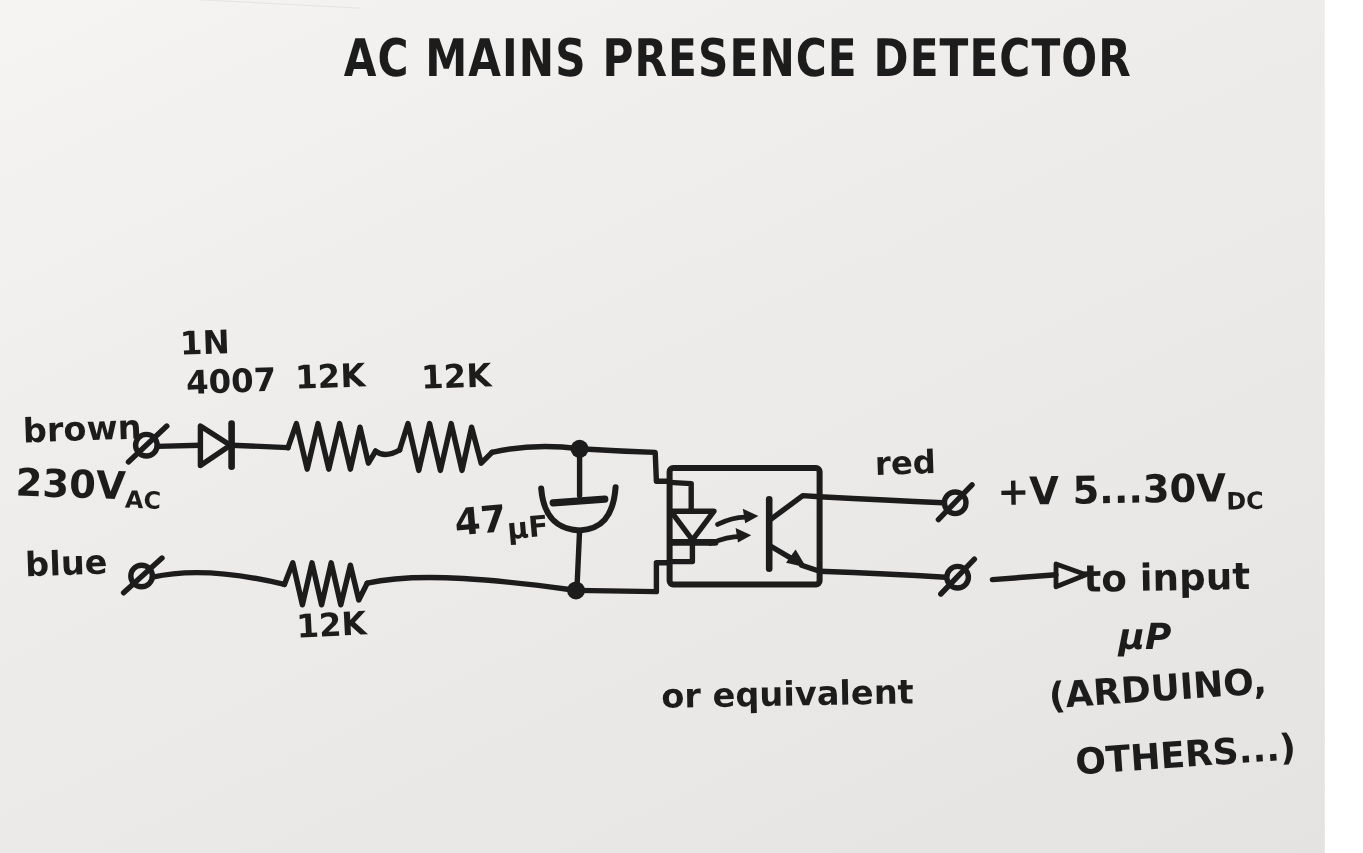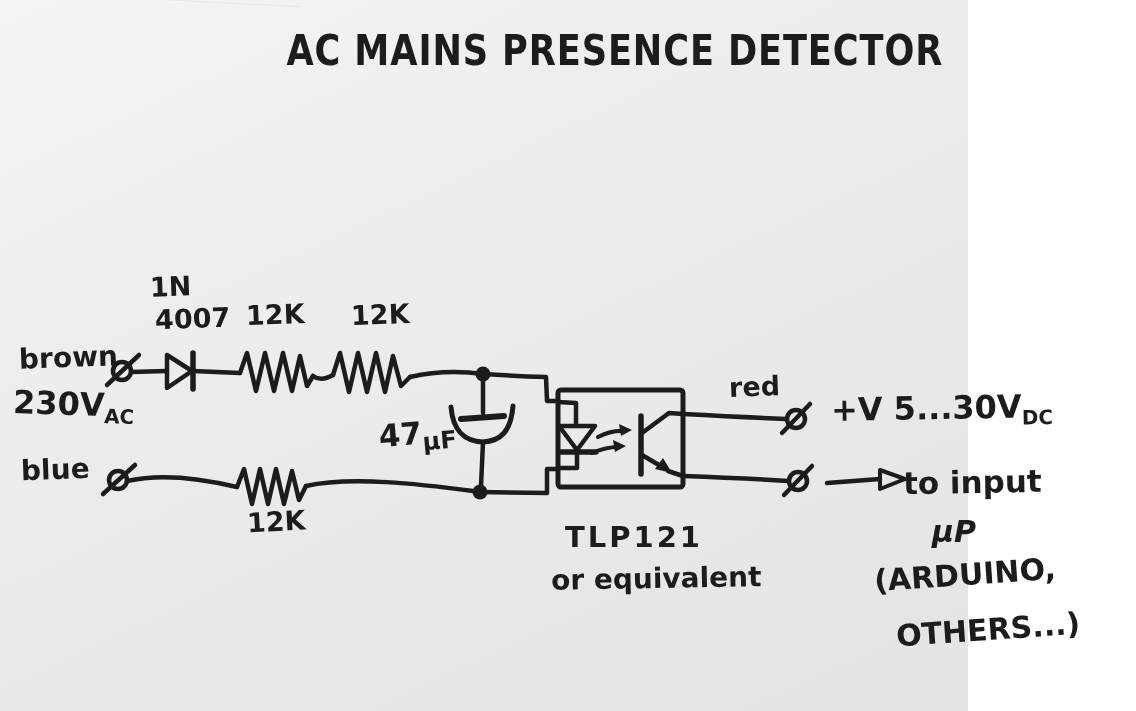--- a/index.html
+++ b/index.html
@@ -1,21 +1,21 @@
 <!DOCTYPE html>
 <html style="--ink: #1c1c1c; --paper: #eceae8;"><head>
 <meta charset="utf-8">
 <style>
   html,body{margin:0;padding:0;}
   body{
     width:1136px;height:711px;overflow:hidden;
     font-family:"DejaVu Sans",sans-serif;
   }
   .paper{
-    position:relative;width:968px;height:711px;
+    position:relative;width:1104px;height:711px;
     background:linear-gradient(155deg,#f5f4f2 0%,#efedeb 35%,#eae8e6 70%,#e5e3e1 100%);
     color:var(--ink,#1c1c1c);
   }
   .paper:before{ 
     content:"";position:absolute;left:60px;top:0;width:240px;height:18px;
     border-top:1px solid rgba(0,0,0,0.05);transform:rotate(3deg);
   }
   svg{position:absolute;left:0;top:0;color:var(--ink,#1c1c1c);}
   .lbl{
     position:absolute;font-weight:600;color:var(--ink,#1c1c1c);
@@ -108,21 +108,20 @@
   <div class="lbl" style="left:13px;top:388px;font-size:32px;transform:rotate(2deg);">
     <span>230V</span><span class="sub">AC</span>
   </div>
   <div class="lbl" style="left:21px;top:456px;font-size:28px;transform:rotate(-2deg);">blue</div>
   <div class="lbl" style="left:247px;top:508px;font-size:27px;transform:rotate(-3deg);">12K</div>
 
   <div class="lbl" style="left:379px;top:418px;font-size:31px;transform:rotate(-5deg);">
     <span>47</span><span class="capunit">μF</span>
   </div>
 
-  <div class="lbl" style="left:565px;top:523px;font-size:29px;letter-spacing:3px;">TLP121</div>
   <div class="lbl" style="left:551px;top:565px;font-size:28px;transform:rotate(-1deg);">or equivalent</div>
 
   <div class="lbl" style="left:729px;top:373px;font-size:27px;transform:rotate(-2deg);">red</div>
   <div class="lbl" style="left:831px;top:392px;font-size:32px;transform:rotate(-1deg);">
     <span>+V 5...30V</span><span class="sub">DC</span>
   </div>
   <div class="lbl" style="left:903px;top:467px;font-size:31px;transform:rotate(-1deg);">to input</div>
   <div class="lbl" style="left:932px;top:517px;font-size:30px;font-style:italic;">μP</div>
   <div class="lbl" style="left:874px;top:560px;font-size:30px;transform:rotate(-4deg);">(ARDUINO,</div>
   <div class="lbl" style="left:896px;top:615px;font-size:30px;transform:rotate(-4deg);">OTHERS...)</div>

